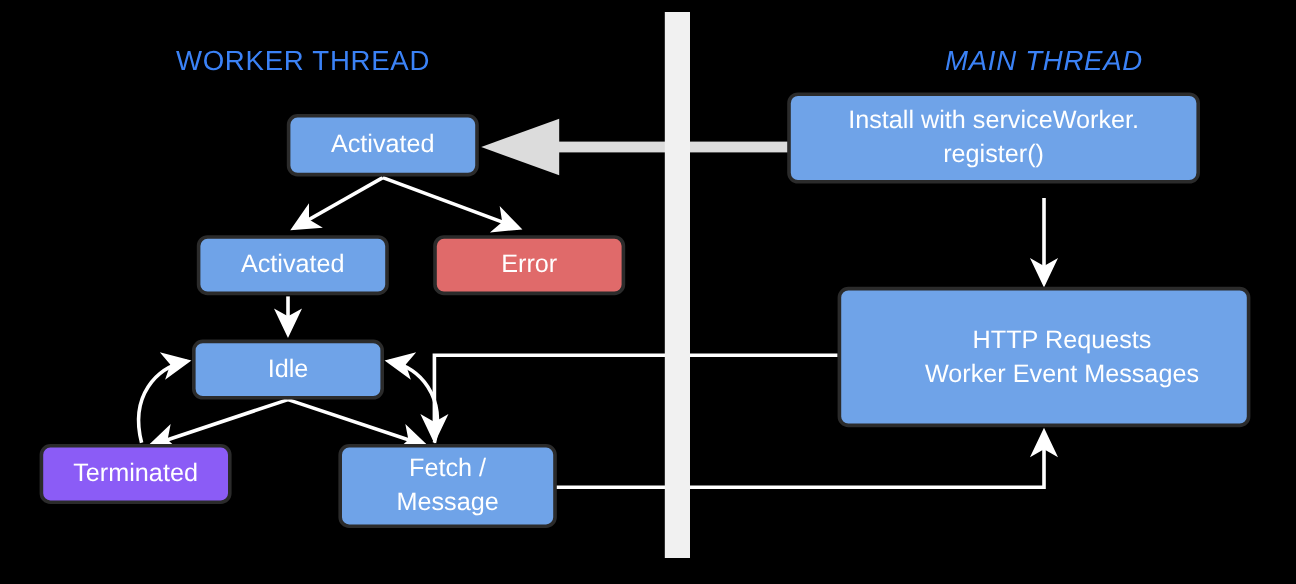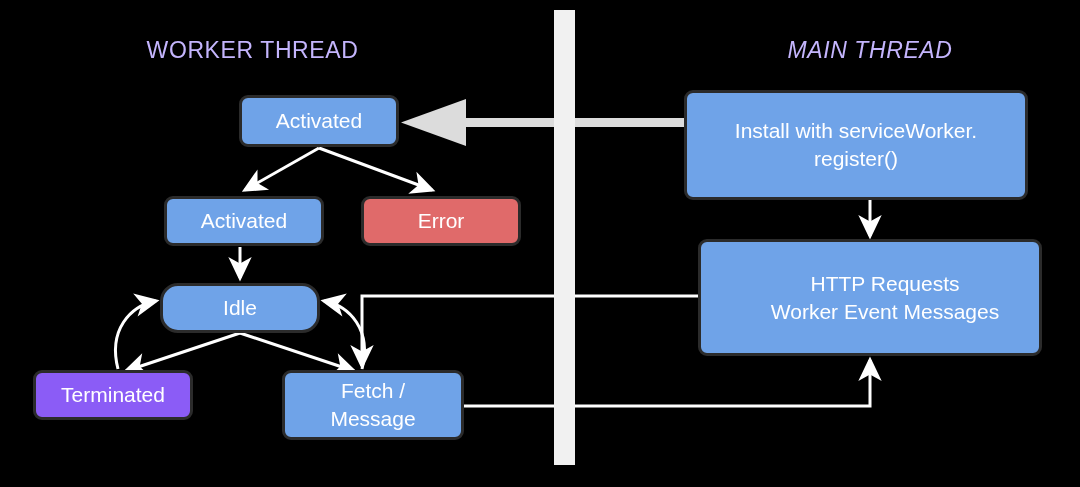--- a/index.html
+++ b/index.html
@@ -15,21 +15,21 @@
     overflow:hidden;
   }
   svg#wires{
     position:absolute;
     left:0; top:0;
     width:1080px; height:487px;
     pointer-events:none;
   }
   .lane-title{
     position:absolute;
-    color:#c4b5fd;
+    color:#3b82f6;
     font-size:23px;
     letter-spacing:0.6px;
     white-space:nowrap;
     text-align:center;
   }
   .node{
     position:absolute;
     box-sizing:border-box;
     border:3px solid #2b2b2b;
     border-radius:9px;
@@ -105,34 +105,34 @@
   </div>
 
   <div class="node blue" style="left:164px; top:196px; width:160px; height:50px;">
     <span class="lbl">Activated</span>
   </div>
 
   <div class="node red" style="left:361px; top:196px; width:160px; height:50px;">
     <span class="lbl">Error</span>
   </div>
 
-  <div class="node blue" style="left:160px; top:283px; width:160px; height:50px;border-radius:18px;">
+  <div class="node blue" style="left:160px; top:283px; width:160px; height:50px;">
     <span class="lbl">Idle</span>
   </div>
 
   <div class="node yellow" style="left:33px; top:370px; width:160px; height:50px;">
     <span class="lbl">Terminated</span>
   </div>
 
   <div class="node blue" style="left:282px; top:370px; width:182px; height:70px;">
     <span class="lbl">Fetch /
 Message</span>
   </div>
 
-  <div class="node blue" style="left:684px; top:77px; width:344px; height:110px;margin-top:13px;">
+  <div class="node blue" style="left:656px; top:77px; width:344px; height:76px;">
     <span class="lbl">Install with serviceWorker.
 register()</span>
   </div>
 
   <div class="node blue" style="left:698px; top:239px; width:344px; height:117px;padding-left:38px;">
     <span class="lbl">HTTP Requests
 Worker Event Messages</span>
   </div>
 
 </div>

